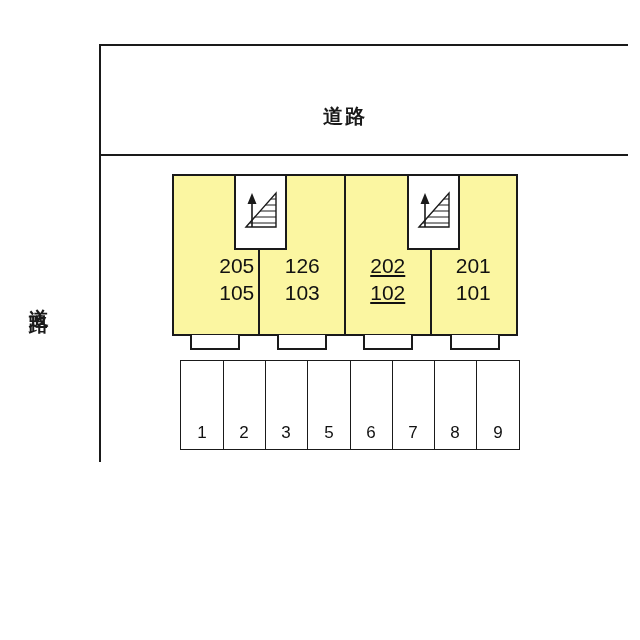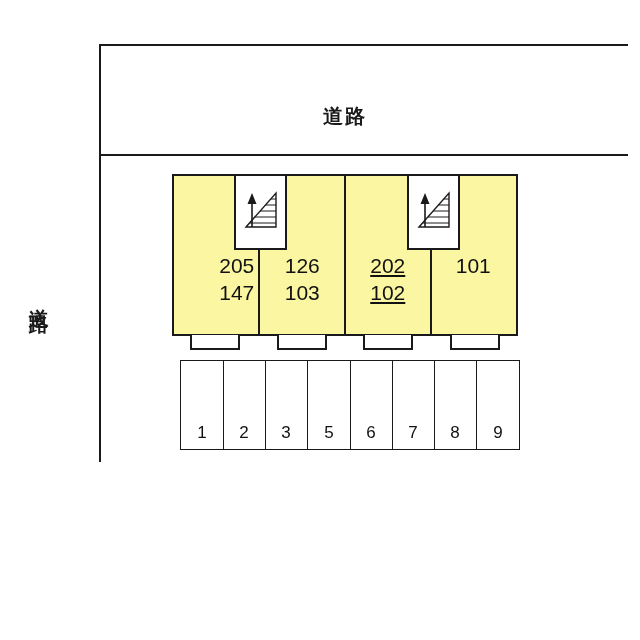--- a/index.html
+++ b/index.html
@@ -151,31 +151,32 @@
         <line x1="16" y1="26" x2="32" y2="26" stroke="#1a1a1a" stroke-width="1"></line>
         <line x1="21.5" y1="20" x2="32" y2="20" stroke="#1a1a1a" stroke-width="1"></line>
         <line x1="27" y1="14" x2="32" y2="14" stroke="#1a1a1a" stroke-width="1"></line>
         <line x1="8" y1="42" x2="8" y2="18" stroke="#1a1a1a" stroke-width="1.6"></line>
         <polygon points="8,8 3.5,19 12.5,19" fill="#1a1a1a"></polygon>
       </svg>
     </div>
 
     <div class="unit-label" style="left:0; width:85.5px;margin-left:20px;">
       <div>205</div>
-      <div>147</div>
+      <div>105</div>
     </div>
     <div class="unit-label" style="left:85.5px; width:85.5px;">
       <div>126</div>
       <div>103</div>
     </div>
     <div class="unit-label" style="left:171px; width:85.5px;text-decoration:underline;">
       <div>202</div>
       <div>102</div>
     </div>
     <div class="unit-label" style="left:256.5px; width:85.5px;">
+      <div>201</div>
       <div>101</div>
     </div>
   </div>
 
   <div class="porch" style="left:190px;"></div>
   <div class="porch" style="left:277px;"></div>
   <div class="porch" style="left:363px;"></div>
   <div class="porch" style="left:450px;"></div>
 
   <div class="parking">

